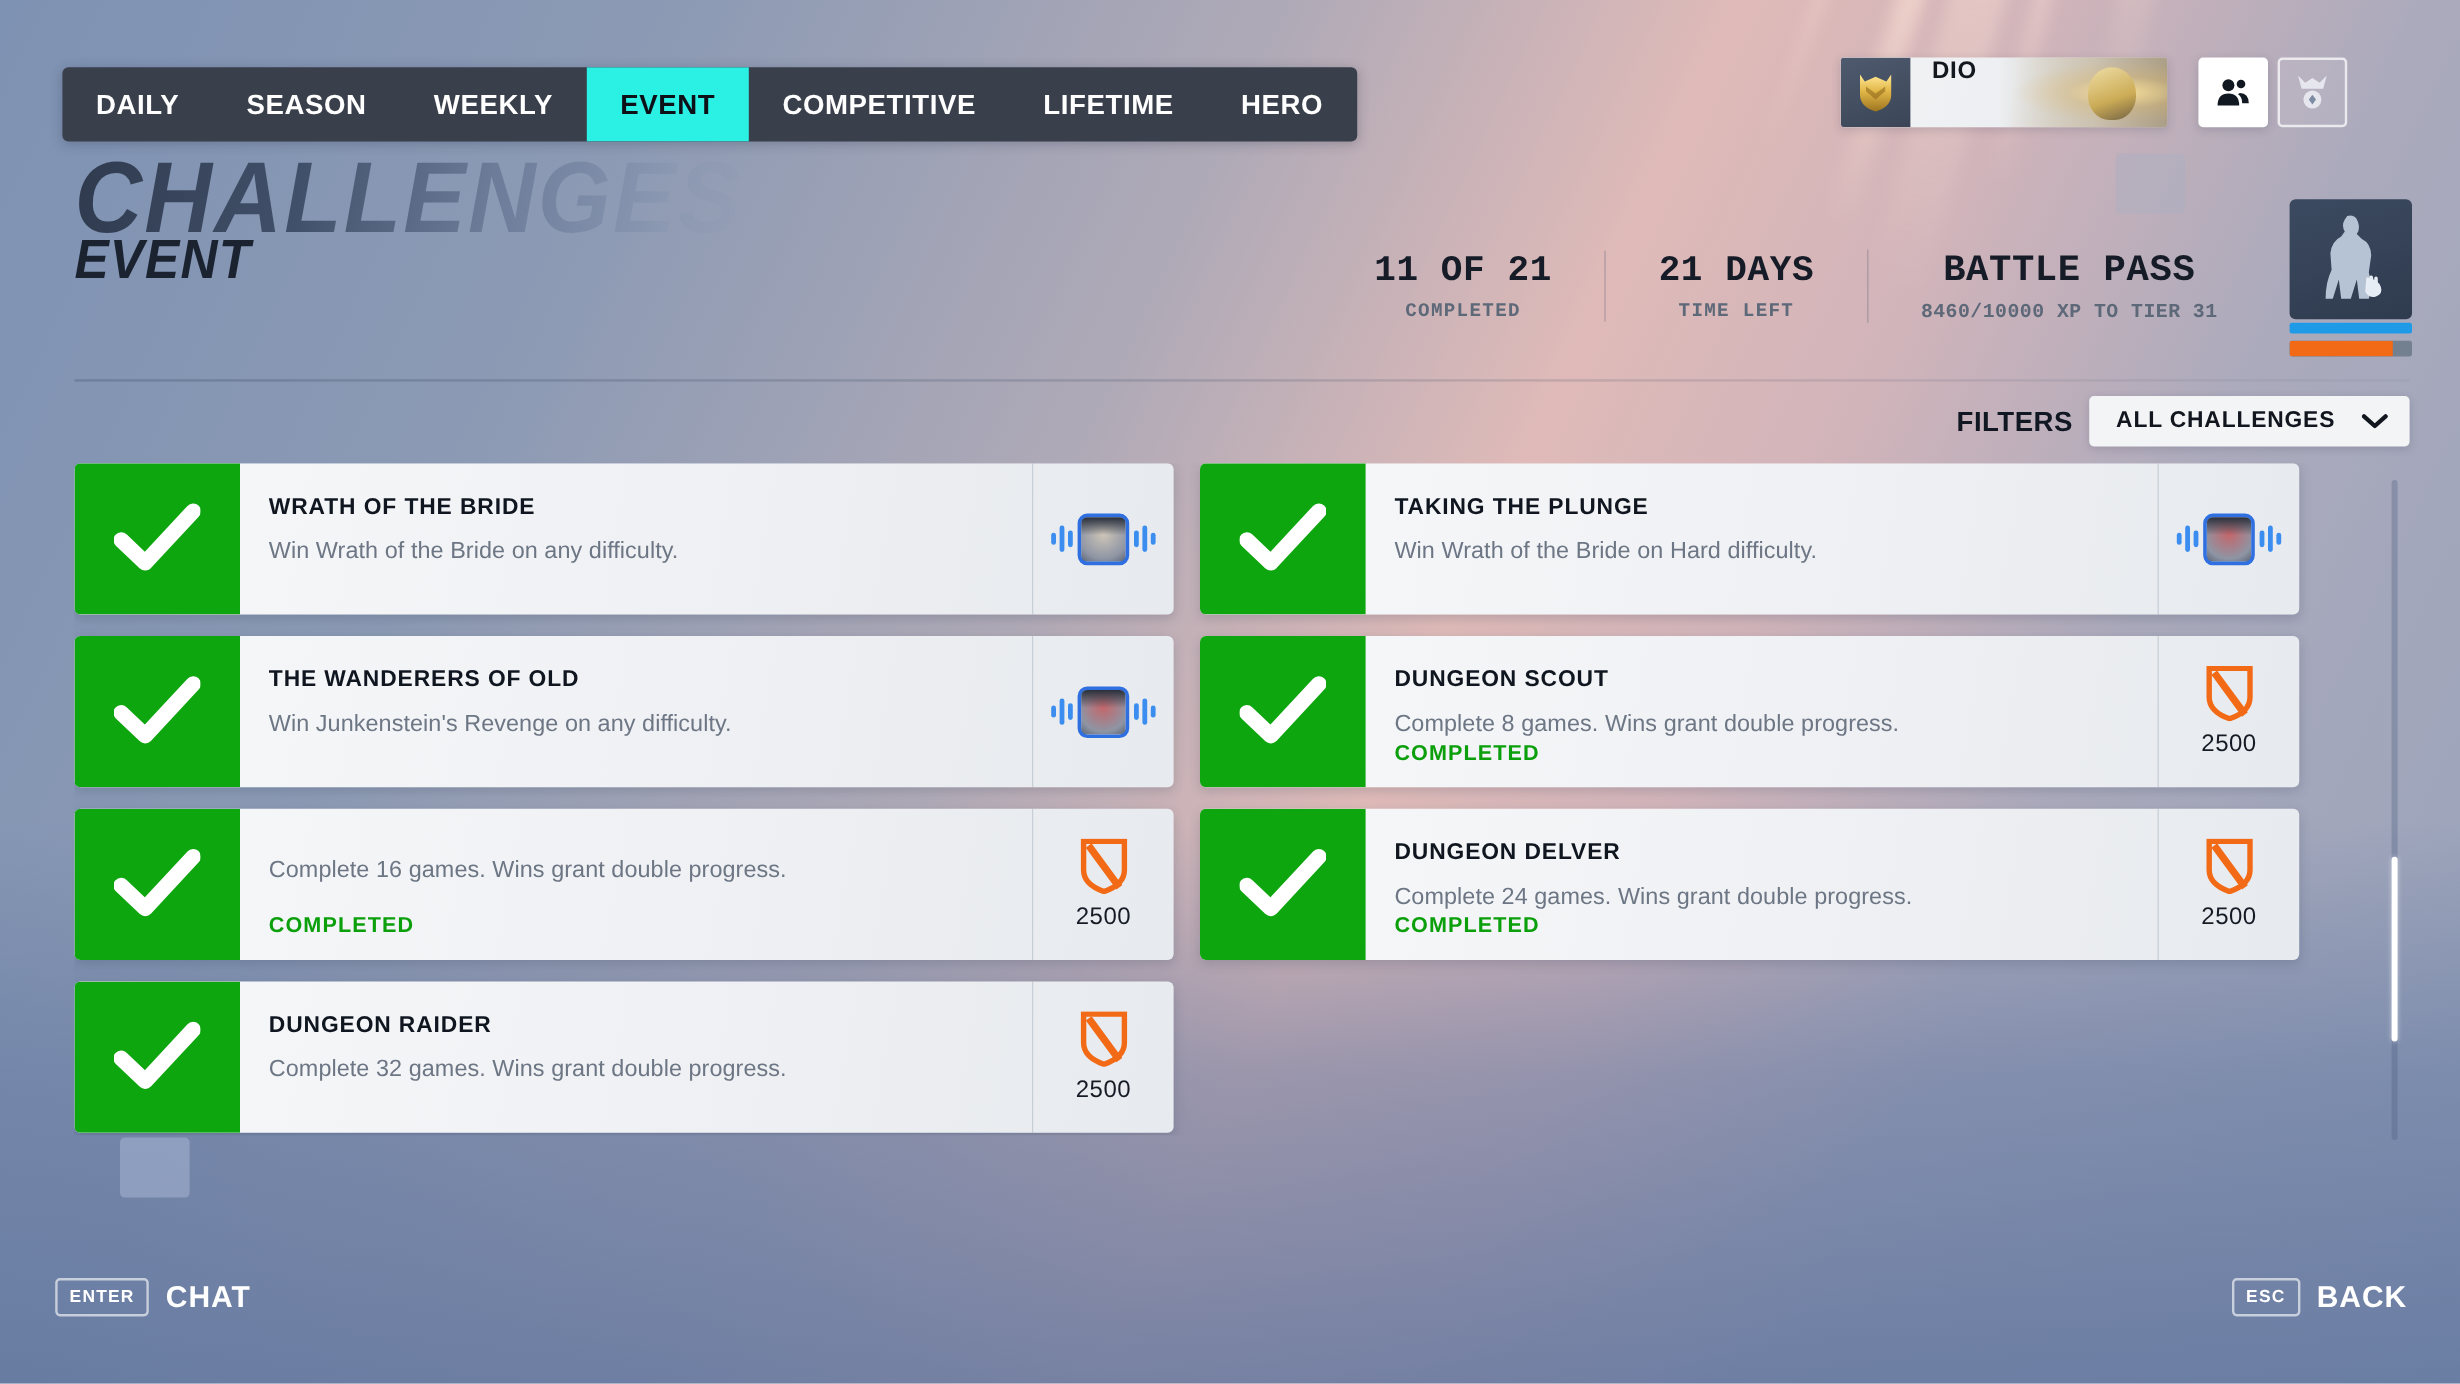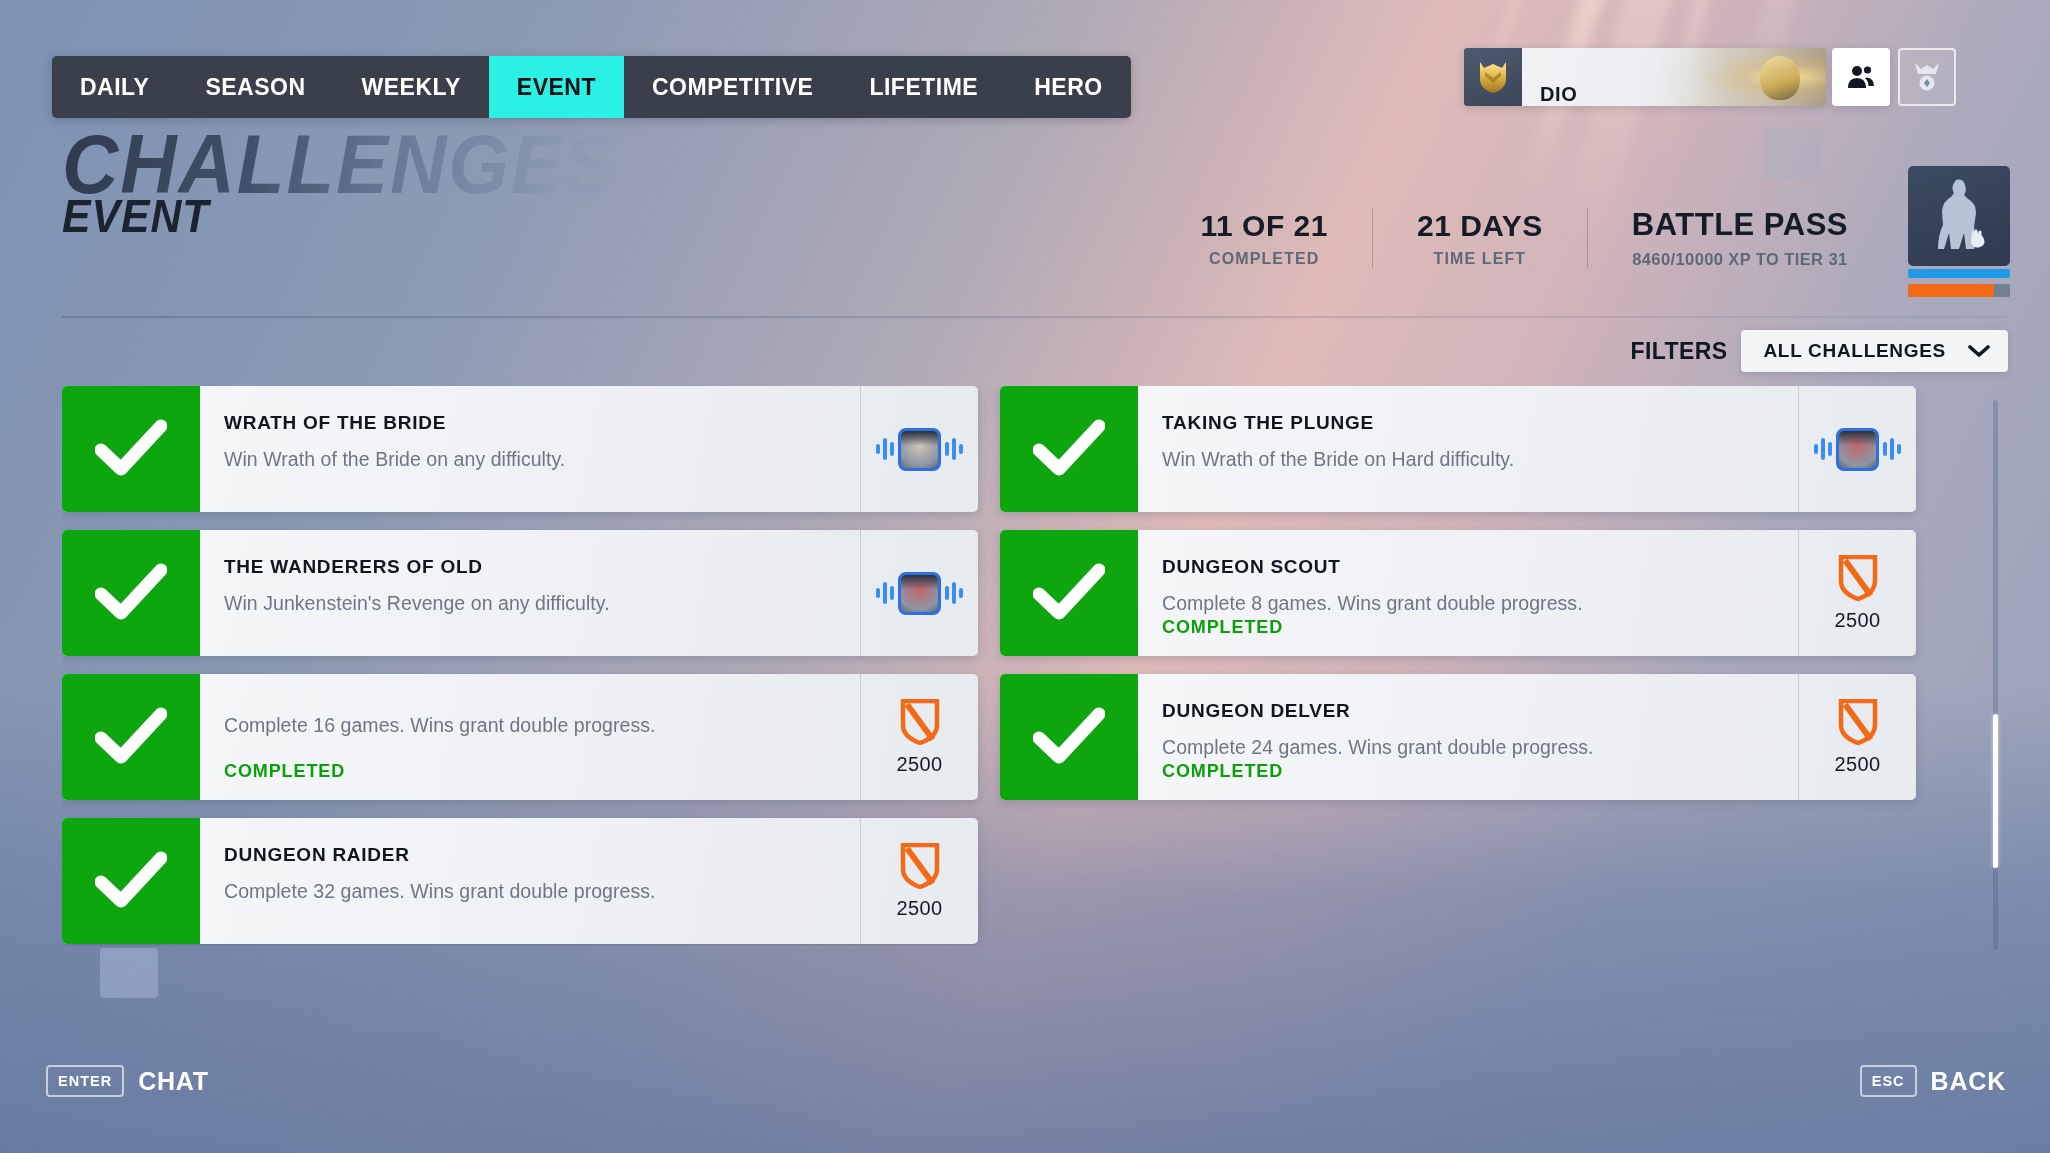--- a/index.html
+++ b/index.html
@@ -104,39 +104,39 @@
   }
 
   
   .stats {
     position: absolute;
     right: 158px; top: 196px;
     display: flex;
     align-items: center;
     height: 84px;
   }
-  .stat { padding: 0 44px; text-align: center; }
+  .stat { padding: 0 44px; text-align: center; font-family: Liberation Mono, monospace; }
   .stat + .stat { border-left: 1.5px solid rgba(70,85,110,.33); }
   .stat-value {
     font-size: 30px; font-weight: 700; color: #161c27; letter-spacing: .5px;
     white-space: nowrap;
   }
   .stat-label {
     margin-top: 7px;
     font-size: 16px; font-weight: 700; color: #5d6878; letter-spacing: 1.1px;
     white-space: nowrap;
   }
   .stat.bp .stat-value { font-size: 31px; }
   .stat.bp .stat-label { font-size: 16.5px; letter-spacing: .4px; }
 
   
   .profile {
-    position: absolute; right: 224px; top: 48px;
-    display: flex; align-items: flex-end;
-    width: 362px; height: 58px;
+    position: absolute; right: 244px; top: 48px;
+    display: flex; align-items: flex-start;
+    width: 272px; height: 58px;
     border-radius: 3px;
     overflow: hidden;
     background: linear-gradient(100deg, #f4f4f6 0%, #eceef1 52%, #d8d3c9 74%, #c7bda9 100%);
     box-shadow: 0 2px 8px rgba(40,50,70,.18);
     cursor: pointer;
   }
   .profile-badge {
     width: 58px; height: 58px;
     background: linear-gradient(160deg, #4e5a6e, #3b4557);
     display: flex; align-items: center; justify-content: center;

